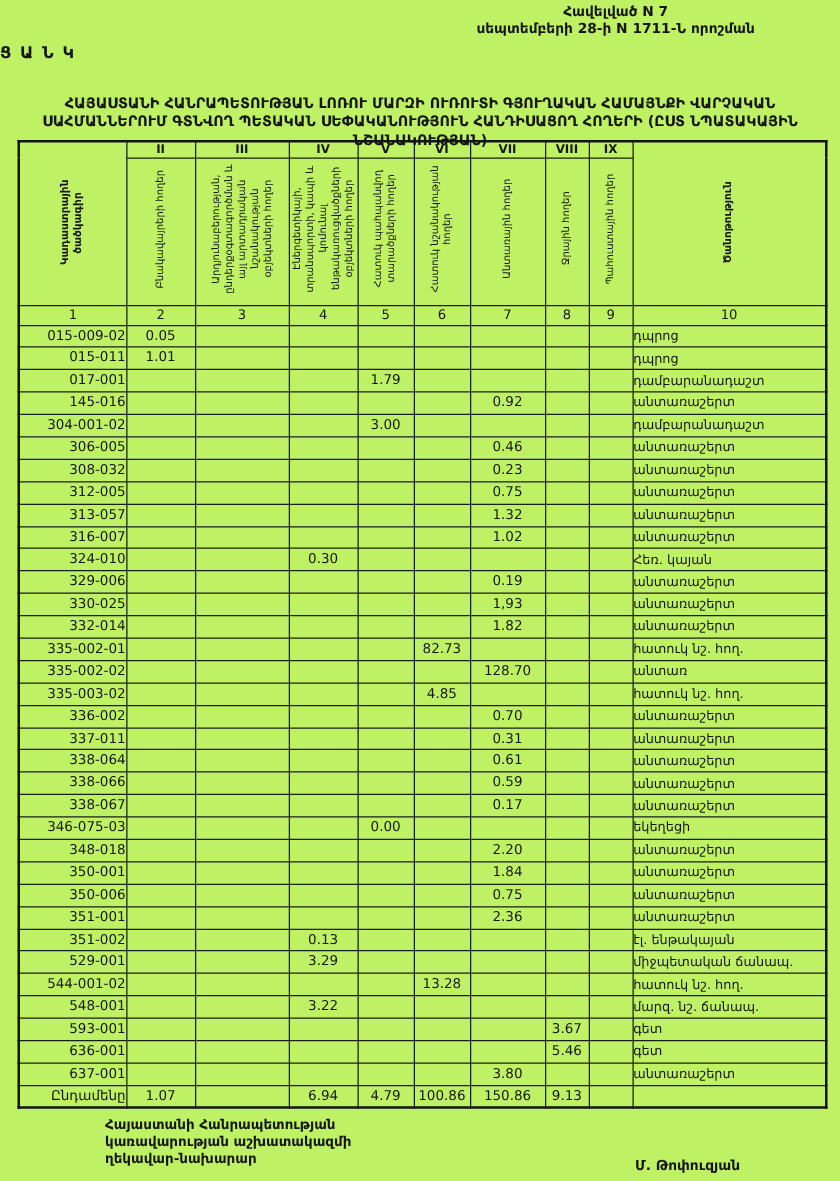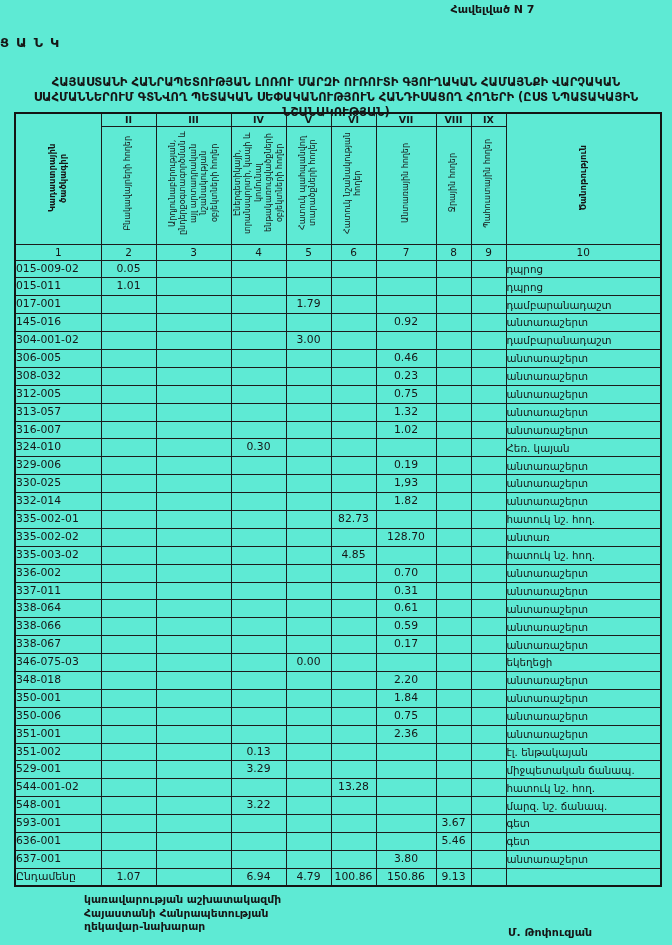--- a/index.html
+++ b/index.html
@@ -1,17 +1,17 @@
 <!DOCTYPE html>
 <html><head>
 <meta charset="utf-8">
 <style>
   html,body{margin:0;padding:0;background:#e8e8e6;}
   .page{
-    width:672px;height:945px;background:#5eead4;position:relative;overflow:hidden;
+    width:672px;height:945px;background:#bef264;position:relative;overflow:hidden;
     font-family:"DejaVu Sans",sans-serif;color:#161616;margin:0 auto;
   }
   .top-right{
     position:absolute;top:4px;left:320px;width:345px;text-align:center;
     font-size:11px;font-weight:bold;line-height:12.5px;
   }
   .list-heading{
     position:absolute;top:35px;left:0;width:655px;text-align:left;
     font-size:13px;font-weight:bold;letter-spacing:7px;
   }
@@ -35,41 +35,42 @@
     display:inline-block;
     writing-mode:vertical-rl;transform:rotate(180deg);
     font-size:8px;line-height:1.3;max-height:112px;
     text-align:center;white-space:normal;
   }
   .vtext.big{font-size:8.5px;}
   tr.num-row{height:16px;}
   tr.num-row td{text-align:center;font-size:10.5px;line-height:1;}
   tbody tr.data-row{height:17.9px;}
   tbody td{font-size:10.8px;line-height:1;}
-  td.code{text-align:left;padding-left:4px;}
+  td.code{text-align:right;padding-left:4px;}
   td.num{text-align:center;}
   td.note{text-align:left;padding-left:3px;font-size:10.3px;}
   tr.total-row{height:18px;}
-  tr.total-row td.code{text-align:left;padding-left:0;}
+  tr.total-row td.code{text-align:right;padding-left:0;}
   .footer-block{
     position:absolute;top:893px;left:84px;
     font-size:10.8px;font-weight:bold;line-height:13.5px;
   }
   .signature{
     position:absolute;top:926px;left:508px;
     font-size:11px;font-weight:bold;
   }
 </style>
 </head>
 <body>
 
 <div class="page">
 
   <div class="top-right">
     <div>Հավելված N 7</div>
+    <div>սեպտեմբերի 28-ի N 1711-Ն որոշման</div>
   </div>
 
   <div class="list-heading">ՑԱՆԿ</div>
 
   <div class="doc-title">ՀԱՅԱՍՏԱՆԻ ՀԱՆՐԱՊԵՏՈՒԹՅԱՆ ԼՈՌՈՒ ՄԱՐԶԻ ՈՒՌՈՒՏԻ ԳՅՈՒՂԱԿԱՆ ՀԱՄԱՅՆՔԻ ՎԱՐՉԱԿԱՆ ՍԱՀՄԱՆՆԵՐՈՒՄ ԳՏՆՎՈՂ ՊԵՏԱԿԱՆ ՍԵՓԱԿԱՆՈՒԹՅՈՒՆ ՀԱՆԴԻՍԱՑՈՂ ՀՈՂԵՐԻ (ԸՍՏ ՆՊԱՏԱԿԱՅԻՆ ՆՇԱՆԱԿՈՒԹՅԱՆ)</div>
 
   <table class="land">
     <colgroup>
       <col style="width:86px">
         <col style="width:55px">
@@ -536,20 +537,20 @@
           <td class="num">100.86</td>
           <td class="num">150.86</td>
           <td class="num">9.13</td>
           <td class="num"></td>
           <td class="note"></td>
         </tr>
       </tbody>
   </table>
 
   <div class="footer-block">
+    <div>Հայաստանի Հանրապետության</div>
     <div>կառավարության աշխատակազմի</div>
-    <div>Հայաստանի Հանրապետության</div>
     <div>ղեկավար-նախարար</div>
   </div>
 
   <div class="signature">Մ. Թոփուզյան</div>
 
 </div>
 
 </body></html>

